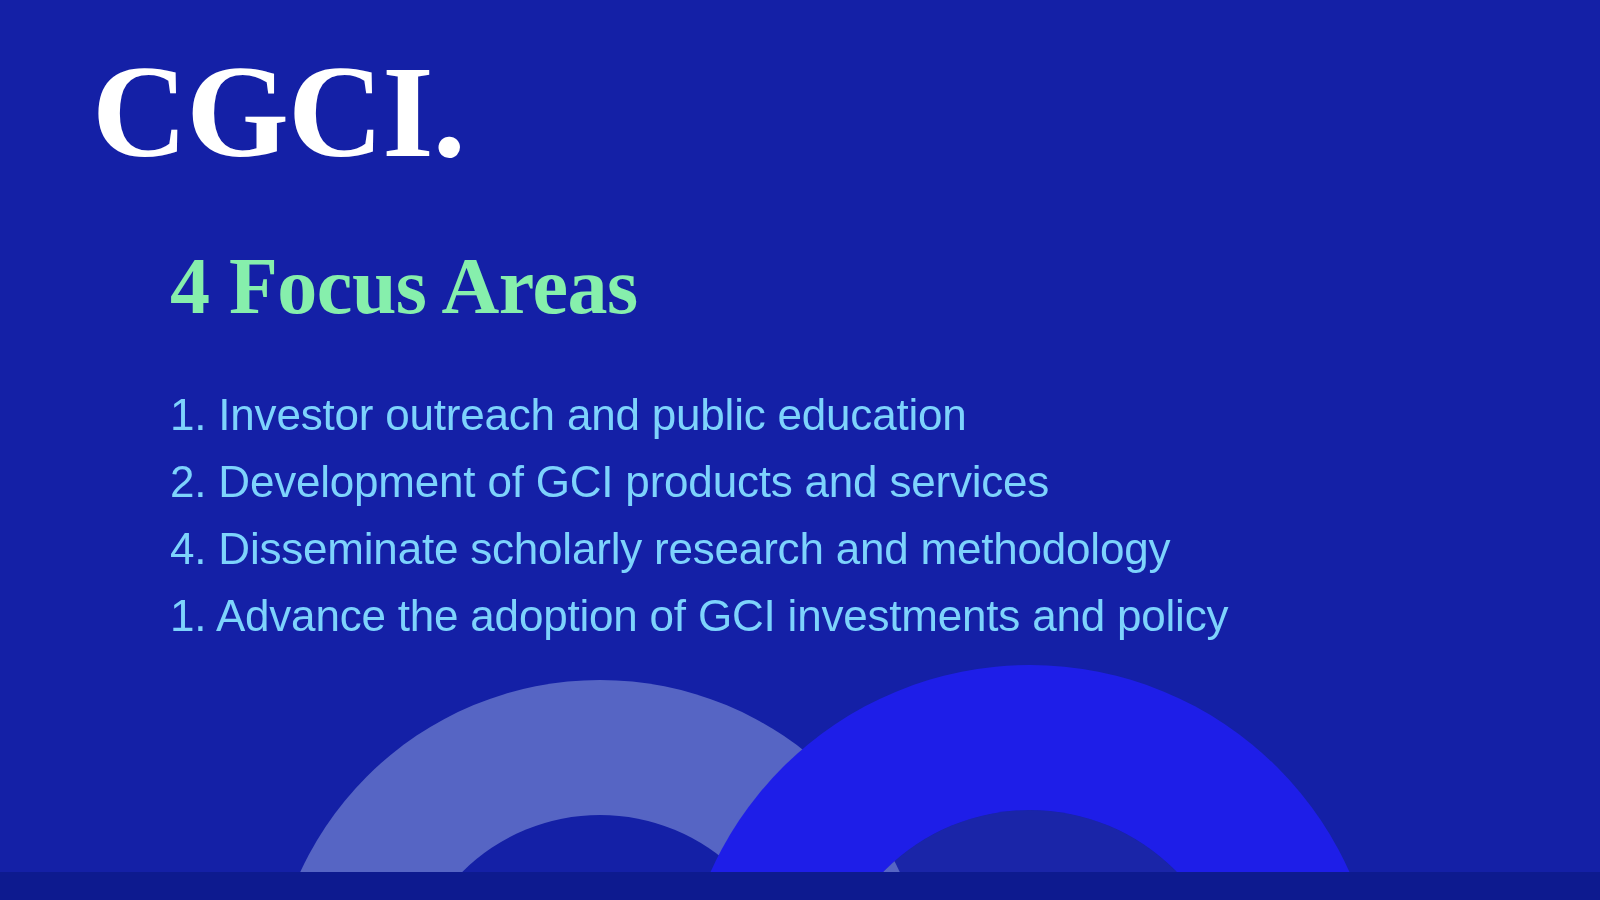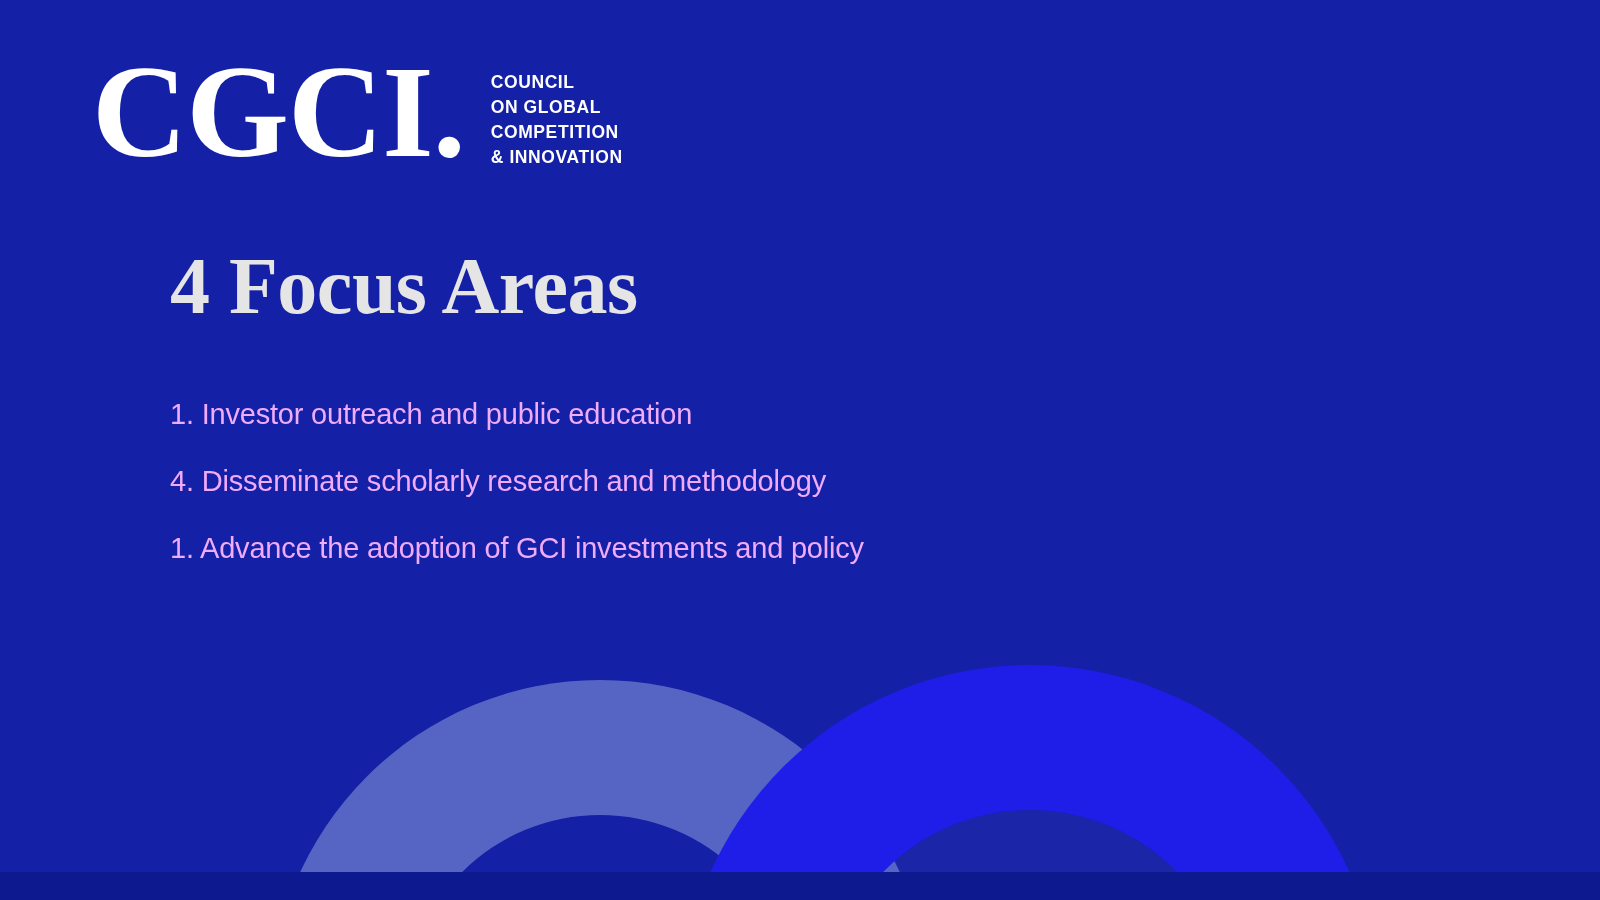--- a/index.html
+++ b/index.html
@@ -61,45 +61,45 @@
     text-transform: uppercase;
   }
   .logo-tagline div { white-space: nowrap; }
 
   
   .heading {
     position: absolute;
     left: 170px;
     top: 246px;
     margin: 0;
-    color: #e5e5e5;
+    color: #86efac;
     font-family: "Liberation Serif", "DejaVu Serif", serif;
     font-weight: 700;
     font-size: 80px;
     line-height: 1;
     letter-spacing: -0.5px;
     white-space: nowrap;
     z-index: 3;
   }
 
   
   .focus-list {
     position: absolute;
     left: 170px;
     top: 381px;
     margin: 0;
     padding: 0;
     list-style: none;
     z-index: 3;
   }
   .focus-item {
-    color: #f0abfc;
+    color: #7dd3fc;
     font-family: "Liberation Sans", sans-serif;
     font-weight: 400;
-    font-size: 29px;
+    font-size: 44px;
     line-height: 67px;
     letter-spacing: -0.2px;
     white-space: nowrap;
   }
 </style>
 </head>
 <body>
 
 <div class="slide">
 
@@ -127,29 +127,24 @@
       <circle cx="1030" cy="1015" r="205" fill="#5665c4"></circle>
     </g>
 
     <g mask="url(#blue-ring-mask)">
       <rect x="0" y="0" width="1600" height="900" fill="#1e1ee8"></rect>
     </g>
   </svg>
 
   <div class="logo">
     <div class="logo-wordmark">CGCI.</div>
-    <div class="logo-tagline">
-      <div>COUNCIL</div>
-      <div>ON GLOBAL</div>
-      <div>COMPETITION</div>
-      <div>&amp; INNOVATION</div>
-    </div>
   </div>
 
   <h1 class="heading">4 Focus Areas</h1>
 
   <ul class="focus-list">
     <li class="focus-item">1. Investor outreach and public education</li>
+    <li class="focus-item">2. Development of GCI products and services</li>
     <li class="focus-item">4. Disseminate scholarly research and methodology</li>
     <li class="focus-item">1. Advance the adoption of GCI investments and policy</li>
   </ul>
 
 </div>
 
 </body></html>

